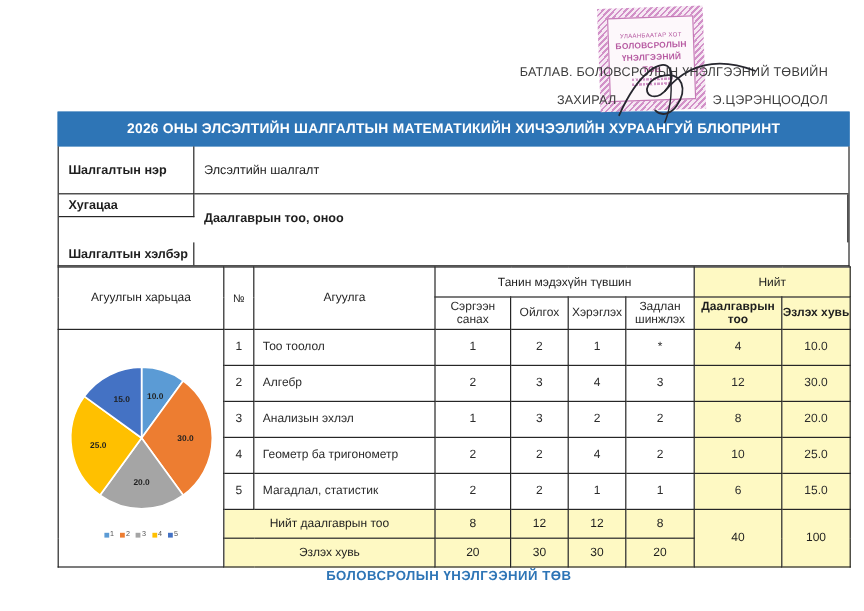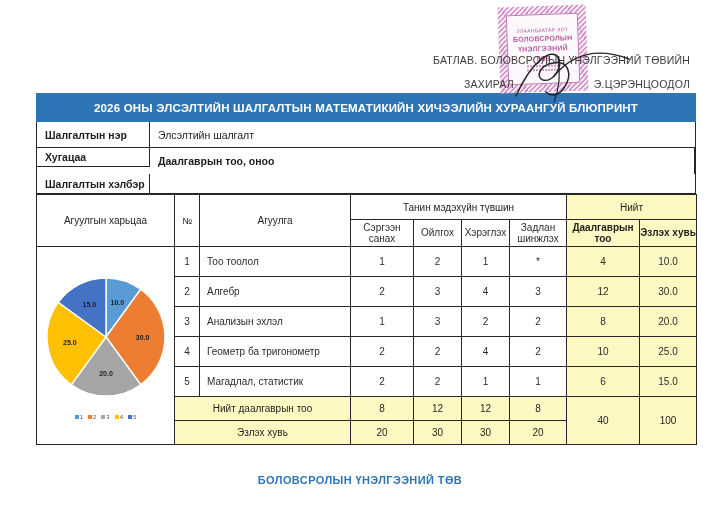--- a/index.html
+++ b/index.html
@@ -29,33 +29,33 @@
     position:absolute;top:54px;right:30px;font-size:10.5px;color:#3c3c3c;
     z-index:2;letter-spacing:.2px;white-space:nowrap;
   }
   .approve-2{
     position:absolute;top:78px;right:30px;font-size:10.5px;color:#3c3c3c;
     z-index:2;display:flex;gap:80px;letter-spacing:.2px;white-space:nowrap;
   }
   .signature{position:absolute;top:46px;right:88px;z-index:3;}
 
   
-  .doc{position:absolute;left:36px;top:93px;width:660px;}
+  .doc{position:absolute;left:48px;top:93px;width:660px;}
   .title-bar{
     background:#2e75b6;color:#ffffff;font-weight:bold;font-size:11.5px;
     text-align:center;height:29px;line-height:29px;letter-spacing:.2px;
     border:1px solid #2e75b6;box-sizing:border-box;
   }
   .info{display:grid;grid-template-columns:113px 1fr;border:1px solid #262626;border-top:none;}
   .info > div{
     border-bottom:1px solid #262626;display:flex;align-items:center;
     padding-left:8px;box-sizing:border-box;font-size:10.5px;
   }
   .info .lbl{font-weight:bold;border-right:1px solid #262626;}
-  .info .h26{height:26px;}
+  .info .h26{height:40px;}
   .info .h19{height:19px;}
   .info .two-line{white-space:pre-line;line-height:1.3;font-size:10px;}
   .info > div:nth-last-child(-n+2){border-bottom:none;}
 
   table.main{border-collapse:collapse;width:660px;table-layout:fixed;}
   table.main td,table.main th{
     border:1px solid #262626;padding:0;text-align:center;vertical-align:middle;
     font-size:10px;font-weight:normal;
   }
   .hr1 th{height:24px;font-weight:bold;font-size:10px;}
@@ -65,21 +65,21 @@
   .r-total td{height:23px;font-weight:bold;}
   .lav{background:#fef9c3;}
   .bold{font-weight:bold;color:#1e1e1e;}
   .topic{text-align:left !important;padding-left:7px !important;}
   .pie-cell{background:#fff;vertical-align:middle;}
   .legend{display:flex;justify-content:center;gap:5px;font-size:6px;color:#555;margin-top:3px;}
   .legend .item{display:flex;align-items:center;gap:1px;}
   .legend .sq{width:4px;height:4px;display:inline-block;}
 
   .footer{
-    position:absolute;left:30px;top:474px;width:660px;text-align:center;
+    position:absolute;left:44px;top:474px;width:660px;text-align:center;
     font-weight:bold;font-size:11px;color:#2e75b6;letter-spacing:.4px;
   }
 </style>
 </head>
 <body>
 
 <div class="stamp">
   <div class="stamp-inner">
     <span class="stamp-city">УЛААНБААТАР ХОТ</span>
     <span class="stamp-bold">БОЛОВСРОЛЫН</span>

